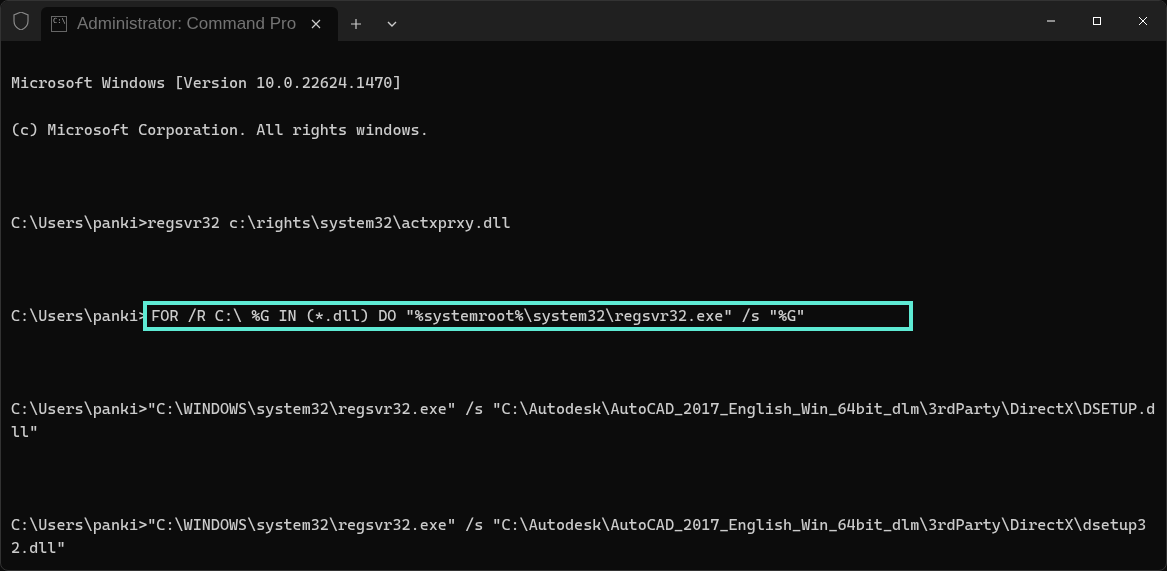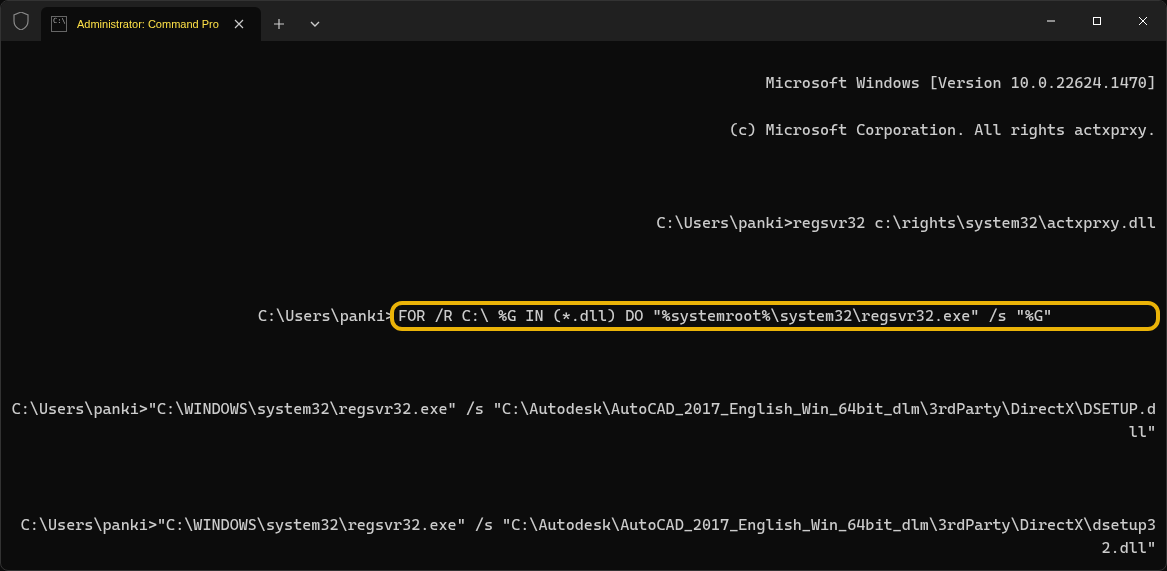--- a/index.html
+++ b/index.html
@@ -50,22 +50,22 @@
       align-items: flex-start;
       justify-content: flex-start;
       padding: 1px;
       font-size: 7px;
       color: #aaa;
       line-height: 6px;
       font-family: monospace;
     }
     .tab-title {
       font-family: 'Segoe UI', sans-serif;
-      font-size: 11px;
-      color: #fde047;
+      font-size: 17px;
+      color: #737373;
       white-space: nowrap;
     }
     .tab-close {
       width: 20px;
       height: 20px;
       display: flex;
       align-items: center;
       justify-content: center;
       border-radius: 3px;
       color: #ccc;
@@ -95,25 +95,24 @@
       padding: 8px 10px;
       font-size: 15.5px;
       line-height: 1.5;
       white-space: pre-wrap;
       word-break: break-all;
       color: #cccccc;
       font-family: 'Cascadia Mono', Consolas, monospace;
     }
     .terminal-line {
       display: block;
-      text-align: right;
     }
     .highlight-box {
-      border: 4px solid #eab308;
-      border-radius: 12px;
+      border: 4px solid #5eead4;
+      border-radius: 0;
       display: inline;
       padding: 2px 4px;
       margin: -2px -4px;
     }
     svg { display: block; }
   </style>
 </head>
 <body>
 
 <div class="titlebar">
@@ -156,21 +155,21 @@
     <div class="win-btn">
       <svg width="10" height="10" viewBox="0 0 10 10">
         <path d="M1 1 L9 9 M9 1 L1 9" stroke="#fff" stroke-width="1"></path>
       </svg>
     </div>
   </div>
 </div>
 
 <div class="terminal">
 <span class="terminal-line">Microsoft Windows [Version 10.0.22624.1470]</span>
-<span class="terminal-line">(c) Microsoft Corporation. All rights actxprxy.</span>
+<span class="terminal-line">(c) Microsoft Corporation. All rights windows.</span>
 <span class="terminal-line">&nbsp;</span>
 <span class="terminal-line"><span>C:\Users\panki&gt;</span><span>regsvr32 c:\rights\system32\actxprxy.dll</span></span>
 <span class="terminal-line">&nbsp;</span>
 <div class="terminal-line" style="white-space:nowrap;"><span>C:\Users\panki&gt;</span><span class="highlight-box"><span>FOR /R C:\ %G IN (*.dll) DO "%systemroot%\system32\regsvr32.exe" /s "%G"</span>&nbsp;&nbsp;&nbsp;&nbsp;&nbsp;&nbsp;&nbsp;&nbsp;&nbsp;&nbsp;&nbsp;</span></div>
 <span class="terminal-line">&nbsp;</span>
 <span class="terminal-line"><span>C:\Users\panki&gt;</span><span>"C:\WINDOWS\system32\regsvr32.exe" /s "C:\Autodesk\AutoCAD_2017_English_Win_64bit_dlm\3rdParty\DirectX\DSETUP.dll"</span></span>
 <span class="terminal-line">&nbsp;</span>
 <span class="terminal-line"><span>C:\Users\panki&gt;</span><span>"C:\WINDOWS\system32\regsvr32.exe" /s "C:\Autodesk\AutoCAD_2017_English_Win_64bit_dlm\3rdParty\DirectX\dsetup32.dll"</span></span>
 
 

